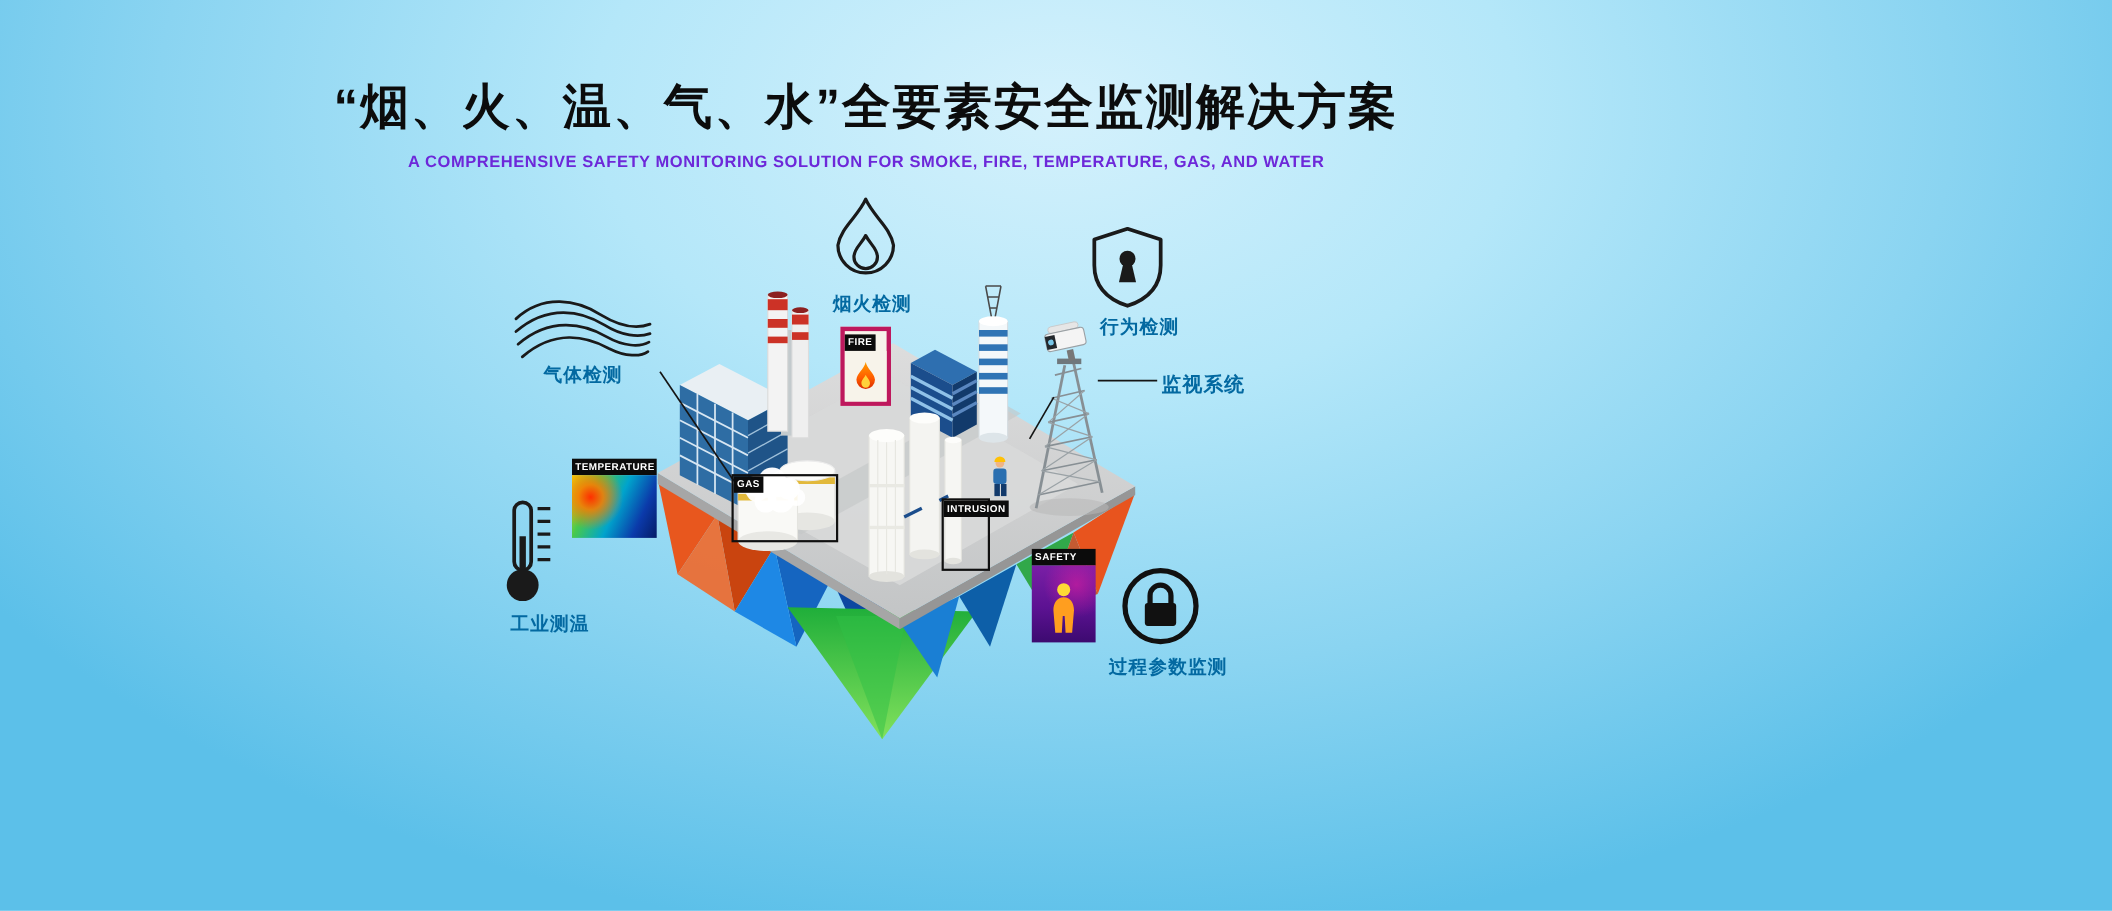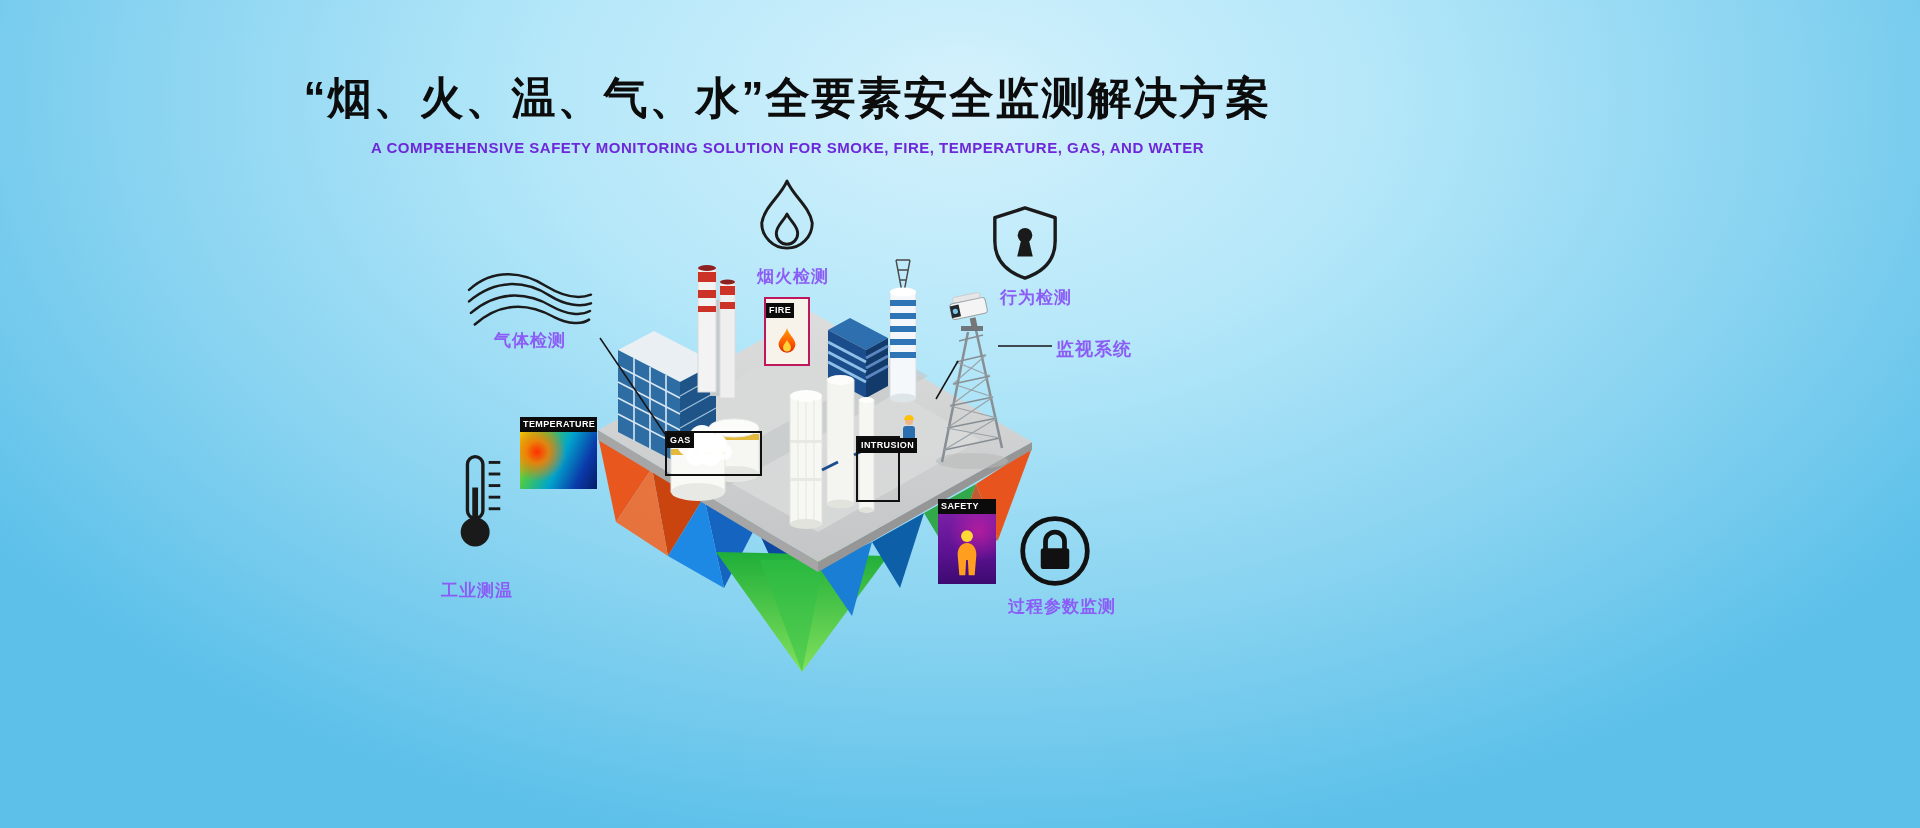--- a/index.html
+++ b/index.html
@@ -25,21 +25,21 @@
     font-size:15px; font-weight:600; color:#6d28d9;
     letter-spacing:0.5px;
   }
 
   
   .scene { position:absolute; left:0; top:0; width:1920px; height:828px; }
 
   
   .icon { position:absolute; }
   .callout-label {
-    position:absolute; font-size:17px; font-weight:700; color:#8b5cf6;
+    position:absolute; font-size:17px; font-weight:700; color:#0369a1;
     letter-spacing:1px; white-space:nowrap;
   }
   .callout-label.big { font-size:18px; }
 
   
   .photo-tag { position:absolute; z-index:5; }
   .tag-header {
     display:block; width:100%;
     background:#0b0b0b; color:#ffffff;
     font-size:9px; font-weight:700; letter-spacing:0.4px;
@@ -49,21 +49,21 @@
   .tag-body { width:100%; }
   .thermal-body {
     height:57px;
     background:
       radial-gradient(circle at 22% 35%, #ff3000 0%, rgba(255,120,0,0.85) 16%, rgba(255,200,0,0.0) 42%),
       linear-gradient(115deg, #ffd400 0%, #46c94e 26%, #00a4cc 52%, #0b3aaa 78%, #041c66 100%);
   }
   .outline-box {
     border:2px solid #101010; background:transparent; position:relative;
   }
-  .fire-tag { border:2px solid #be185d; background:#f7f3ea; }
+  .fire-tag { border:4px solid #be185d; background:#f7f3ea; }
   .fire-body { height:46px; display:flex; align-items:center; justify-content:center; background:#f7f3ea; }
   .safety-body {
     height:70px; display:flex; align-items:flex-end; justify-content:center;
     background:
       radial-gradient(circle at 70% 25%, rgba(233,30,160,0.55) 0%, rgba(233,30,160,0) 45%),
       linear-gradient(180deg, #7a1fa6 0%, #5c1292 55%, #3c0a70 100%);
   }
 </style>
 </head>
 <body>
@@ -305,21 +305,21 @@
       <circle cx="40" cy="40" r="34" fill="none" stroke="#111111" stroke-width="5"></circle>
       <path d="M30,38 V30 a10,10 0 0 1 20,0 V38" fill="none" stroke="#111111" stroke-width="5"></path>
       <rect x="25" y="37" width="30" height="22" rx="3" fill="#111111"></rect>
     </svg>
   </div>
 
   <div class="callout-label" style="left:494px; top:329px;text-align:right;">气体检测</div>
   <div class="callout-label" style="left:757px; top:265px;">烟火检测</div>
   <div class="callout-label" style="left:1000px; top:286px;">行为检测</div>
   <div class="callout-label big" style="left:1056px; top:337px;">监视系统</div>
-  <div class="callout-label" style="left:441px; top:556px;margin-top:23px;">工业测温</div>
+  <div class="callout-label" style="left:464px; top:556px;">工业测温</div>
   <div class="callout-label" style="left:1008px; top:595px;">过程参数监测</div>
 
   <div class="photo-tag" style="left:520px; top:417px; width:77px;">
     <span class="tag-header">TEMPERATURE</span>
     <div class="tag-body thermal-body"></div>
   </div>
 
   <div class="photo-tag fire-tag" style="left:764px; top:297px; width:46px;">
     <span class="tag-header chip" style="position:relative;">FIRE</span>
     <div class="tag-body fire-body">
@@ -330,21 +330,21 @@
               <stop offset="0.6" stop-color="#ff5a00"></stop>
               <stop offset="1" stop-color="#d82b00"></stop>
           </linearGradient>
         </defs>
         <path d="M20,2 C18,12 8,17 7,27 a13,13 0 0 0 26,0 C32,17 22,12 20,2 Z" fill="url(#flameGrad)"></path>
         <path d="M20,20 C18,25 14,27 14,32 a6,6 0 0 0 12,0 C26,27 22,25 20,20 Z" fill="#ffd23a"></path>
       </svg>
     </div>
   </div>
 
-  <div class="photo-tag outline-box" style="left:665px; top:431px; width:97px; height:45px;">
+  <div class="photo-tag outline-box" style="left:665px; top:431px; width:97px; height:62px;">
     <span class="tag-header chip">GAS</span>
   </div>
 
   <div class="photo-tag outline-box" style="left:856px; top:391px; width:44px; height:66px;">
     <span class="tag-header chip">INTRUSION</span>
   </div>
 
   <div class="photo-tag" style="left:938px; top:499px; width:58px;border-radius:12px;">
     <span class="tag-header">SAFETY</span>
     <div class="tag-body safety-body">

